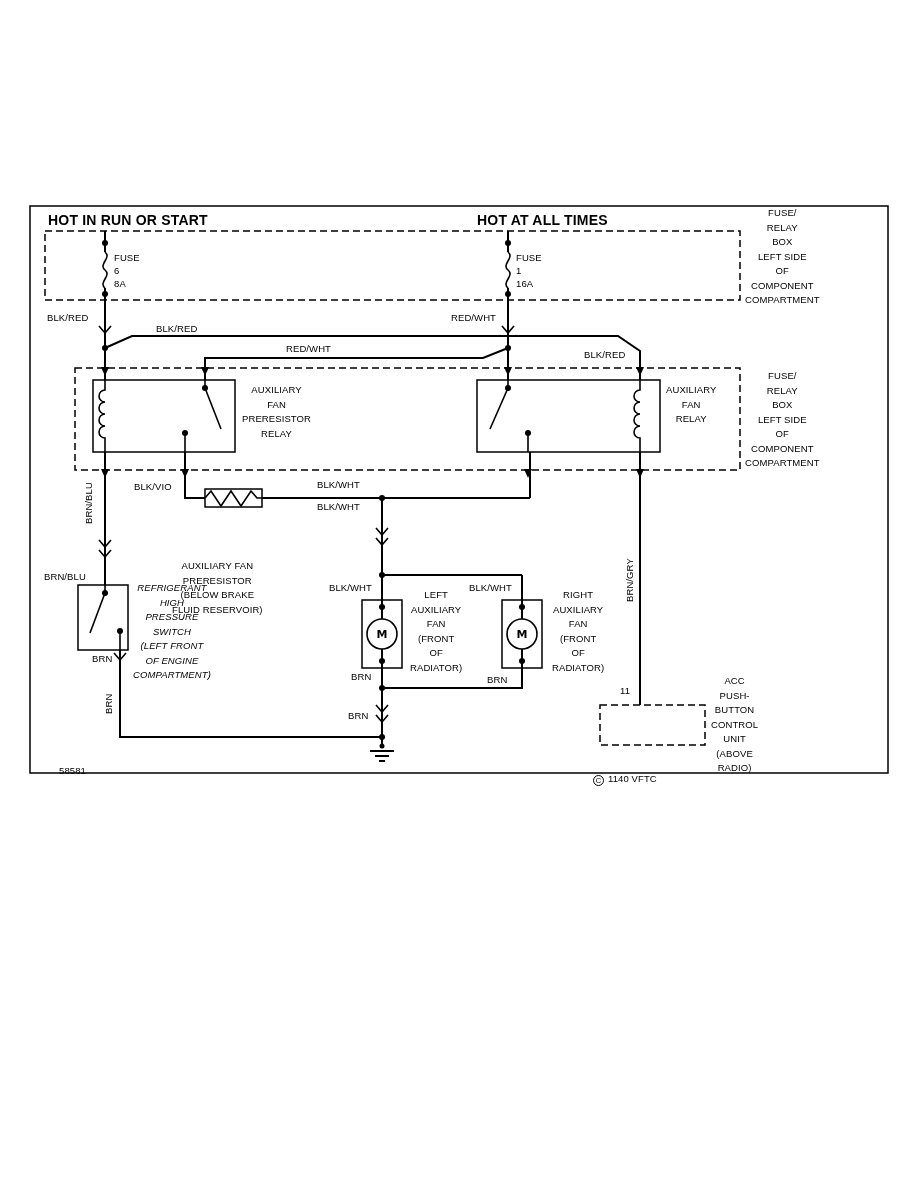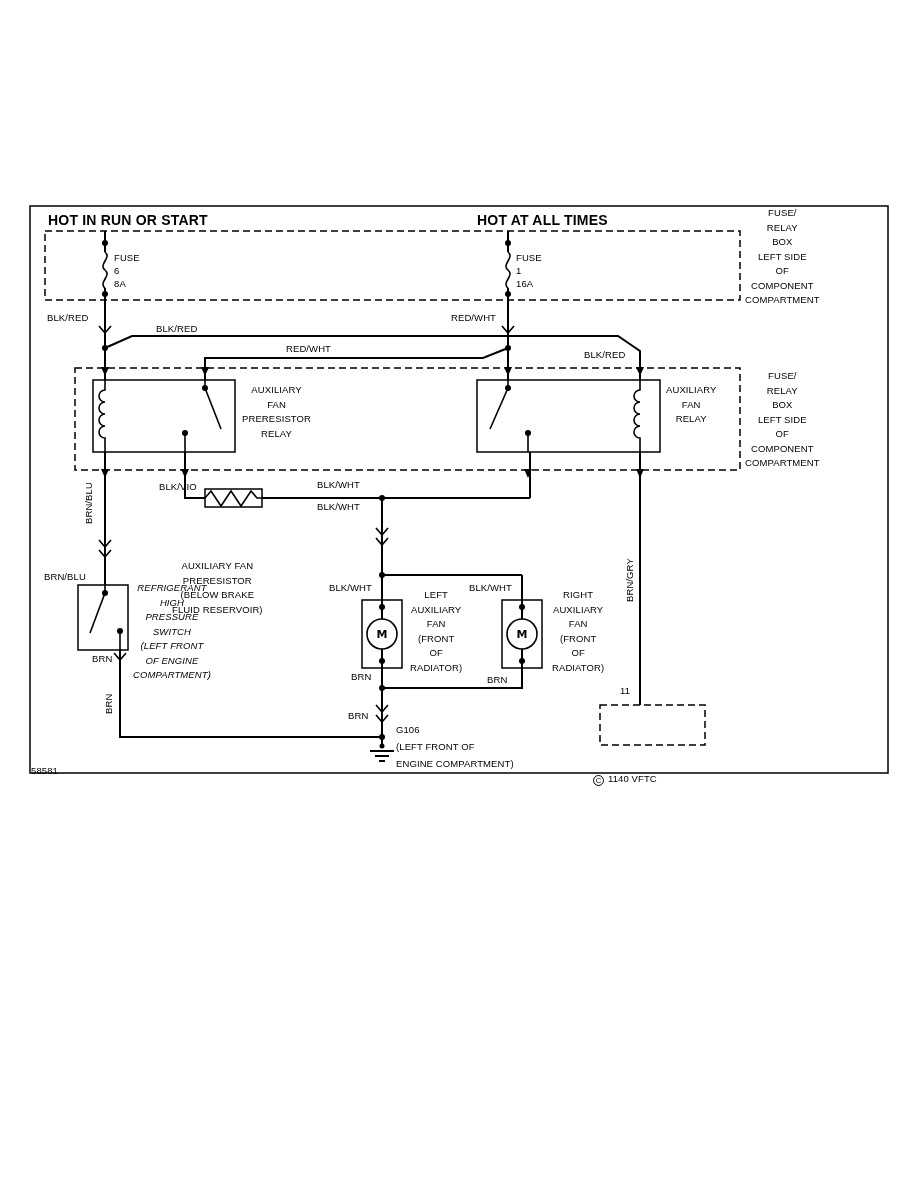--- a/index.html
+++ b/index.html
@@ -157,21 +157,21 @@
   <div class="lbl" style="left:584px; top:348px;">BLK/RED</div>
 
   <div class="lbl lh14" style="left:242px; top:383px;">AUXILIARY
 FAN
 PRERESISTOR
 RELAY</div>
   <div class="lbl lh14" style="left:666px; top:383px;">AUXILIARY
 FAN
 RELAY</div>
 
-  <div class="lbl" style="left:134px; top:480px;margin-left:25px;">BLK/VIO</div>
+  <div class="lbl" style="left:134px; top:480px;">BLK/VIO</div>
   <div class="lbl" style="left:317px; top:478px;">BLK/WHT</div>
   <div class="lbl" style="left:317px; top:500px;">BLK/WHT</div>
   <div class="lbl lh14" style="left:172px; top:515px;margin-top:44px;">AUXILIARY FAN
 PRERESISTOR
 (BELOW BRAKE
 FLUID RESERVOIR)</div>
 
   <div class="lbl vert" style="left:82px; top:524px;">BRN/BLU</div>
   <div class="lbl" style="left:44px; top:570px;">BRN/BLU</div>
   <div class="lbl lh14" style="left:133px; top:581px;font-style:italic;">REFRIGERANT
@@ -194,25 +194,29 @@
 RADIATOR)</div>
   <div class="lbl lh14" style="left:552px; top:588px;">RIGHT
 AUXILIARY
 FAN
 (FRONT
 OF
 RADIATOR)</div>
   <div class="lbl" style="left:351px; top:670px;">BRN</div>
   <div class="lbl" style="left:487px; top:673px;">BRN</div>
   <div class="lbl" style="left:348px; top:709px;">BRN</div>
-  <div class="lbl lh17" style="left:396px; top:721px;">G106
-(LEFT FRONT OF
-ENGINE COMPARTMENT)</div>
 
   <div class="lbl vert" style="left:623px; top:602px;">BRN/GRY</div>
   <div class="lbl" style="left:620px; top:684px;">11</div>
+  <div class="lbl lh14" style="left:711px; top:674px;">ACC
+PUSH-
+BUTTON
+CONTROL
+UNIT
+(ABOVE
+RADIO)</div>
 
   <div class="lbl" style="left:593px; top:759px;">
     <span class="circle-c">C</span><span>1140 VFTC</span>
   </div>
-  <div class="lbl" style="left:31px; top:764px;">58581</div>
+  <div class="lbl" style="left:31px; top:764px;padding-left:28px;">58581</div>
 
 </div>
 
 </body></html>

